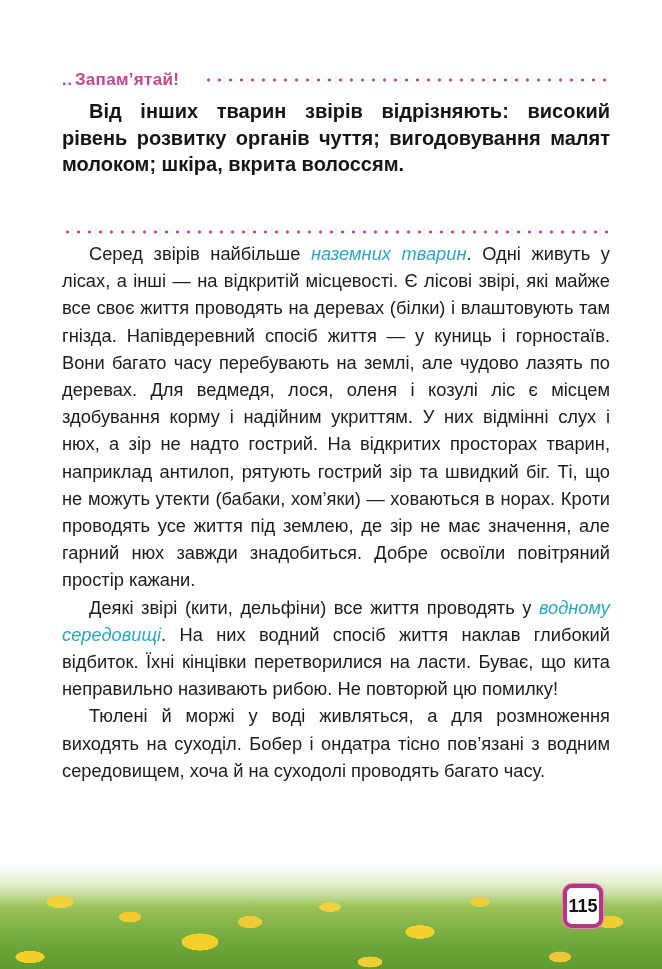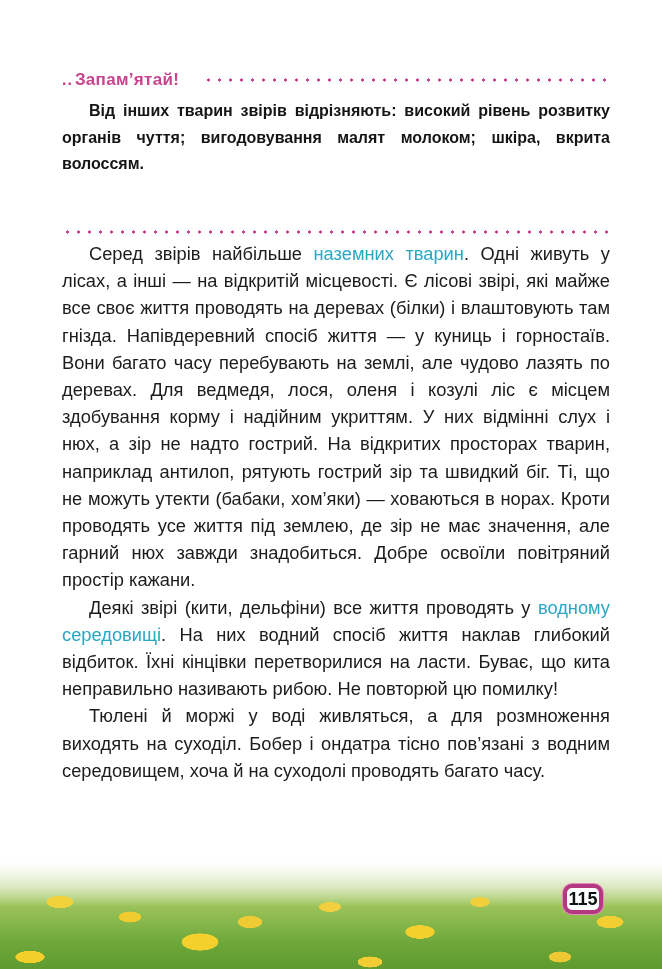--- a/index.html
+++ b/index.html
@@ -21,38 +21,38 @@
       color: #c8448e; font-weight: bold; font-size: 17px; letter-spacing: 0.3px;
       white-space: nowrap; margin-right: 24px;
     }
     .dot-rule {
       flex: 1; height: 6px;
       background-image: radial-gradient(circle, #c8448e 1.4px, transparent 1.7px);
       background-size: 11px 6px; background-repeat: repeat-x; background-position: 0 center;
     }
     .remember-body {
       position: absolute; left: 62px; top: 98px; width: 548px;
-      font-weight: bold; font-size: 16px; line-height: 26.5px; color: #151515;
+      font-weight: bold; font-size: 20px; line-height: 26.5px; color: #151515;
       text-align: justify; text-align-last: left;
     }
     .remember-body p { margin: 0; text-indent: 27px; }
     .remember-bottom-rule {
       position: absolute; left: 62px; top: 229px; width: 548px; height: 6px;
       background-image: radial-gradient(circle, #c8448e 1.4px, transparent 1.7px);
       background-size: 11px 6px; background-repeat: repeat-x;
     }
 
     
     .main-text {
       position: absolute; left: 62px; top: 240px; width: 548px;
       font-size: 18.3px; line-height: 27.2px; color: #1c1c1c;
       text-align: justify; text-align-last: left;
     }
     .main-text p { margin: 0; text-indent: 27px; }
-    .term { color: #2aa7c4; }
+    .term { color: #2aa7c4; font-style: italic; }
 
     
     .meadow {
       position: absolute; left: 0; top: 862px; width: 662px; height: 107px;
       background:
         radial-gradient(ellipse 22px 10px at 60px 40px, #f2d23a 60%, transparent 62%),
         radial-gradient(ellipse 18px 9px at 130px 55px, #f0cc2e 60%, transparent 62%),
         radial-gradient(ellipse 30px 14px at 200px 80px, #f4d02c 60%, transparent 62%),
         radial-gradient(ellipse 20px 10px at 250px 60px, #eecb35 60%, transparent 62%),
         radial-gradient(ellipse 18px 8px at 330px 45px, #f0d040 60%, transparent 62%),
@@ -60,21 +60,21 @@
         radial-gradient(ellipse 16px 8px at 480px 40px, #efcf3c 60%, transparent 62%),
         radial-gradient(ellipse 22px 10px at 610px 60px, #f2ce30 60%, transparent 62%),
         radial-gradient(ellipse 18px 9px at 560px 95px, #eec834 60%, transparent 62%),
         radial-gradient(ellipse 24px 10px at 30px 95px, #f3cf2c 60%, transparent 62%),
         radial-gradient(ellipse 20px 9px at 370px 100px, #f1cd33 60%, transparent 62%),
         linear-gradient(to bottom, rgba(255,255,255,1) 0%, rgba(255,255,255,0.55) 22%, rgba(255,255,255,0) 42%),
         linear-gradient(to bottom, #d7e4b0 0%, #9cc45a 40%, #6fa83a 75%, #5e9a30 100%);
     }
 
     .page-number {
-      position: absolute; left: 563px; top: 884px; width: 40px; height: 30px;
+      position: absolute; left: 563px; top: 884px; width: 40px; height: 44px;
       border: 4px solid #b3387f; border-radius: 9px; background: #ffffff;
       box-sizing: border-box;
       display: flex; align-items: center; justify-content: center;
       font-weight: bold; font-size: 18px; color: #111;
       box-shadow: 0 0 0 1px #e889c0;
     }
   </style>
 </head>
 <body>
 

